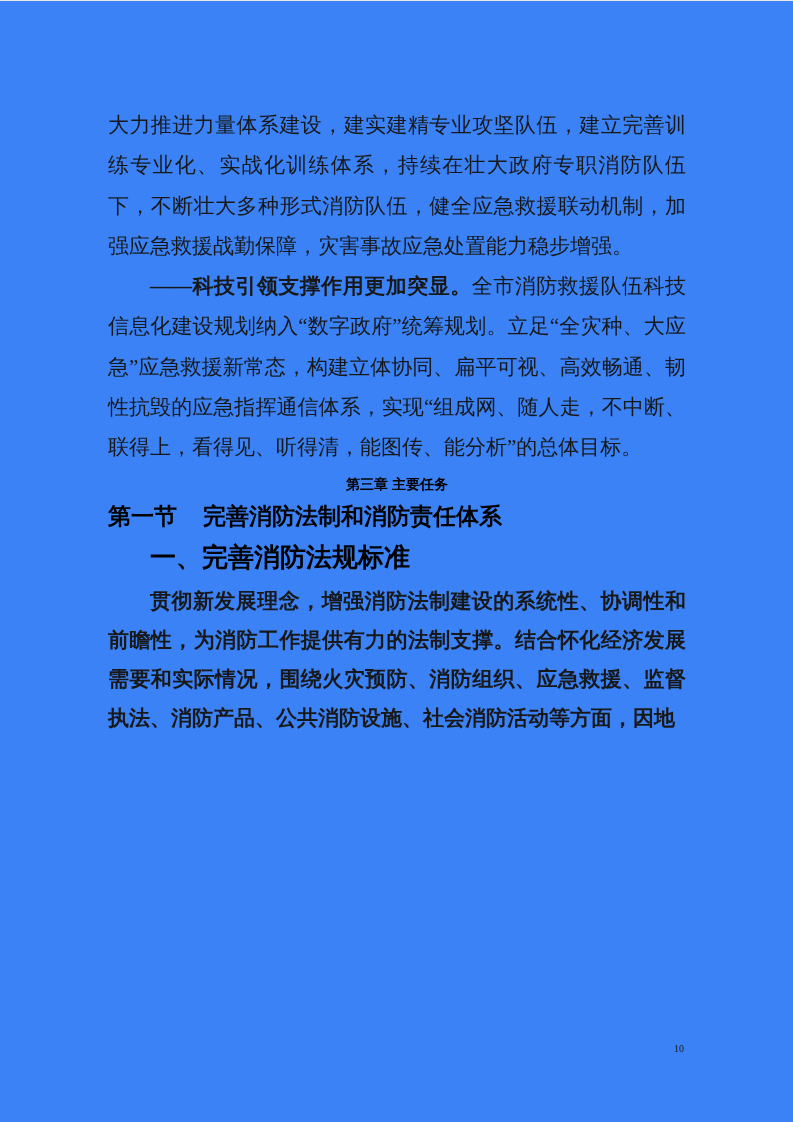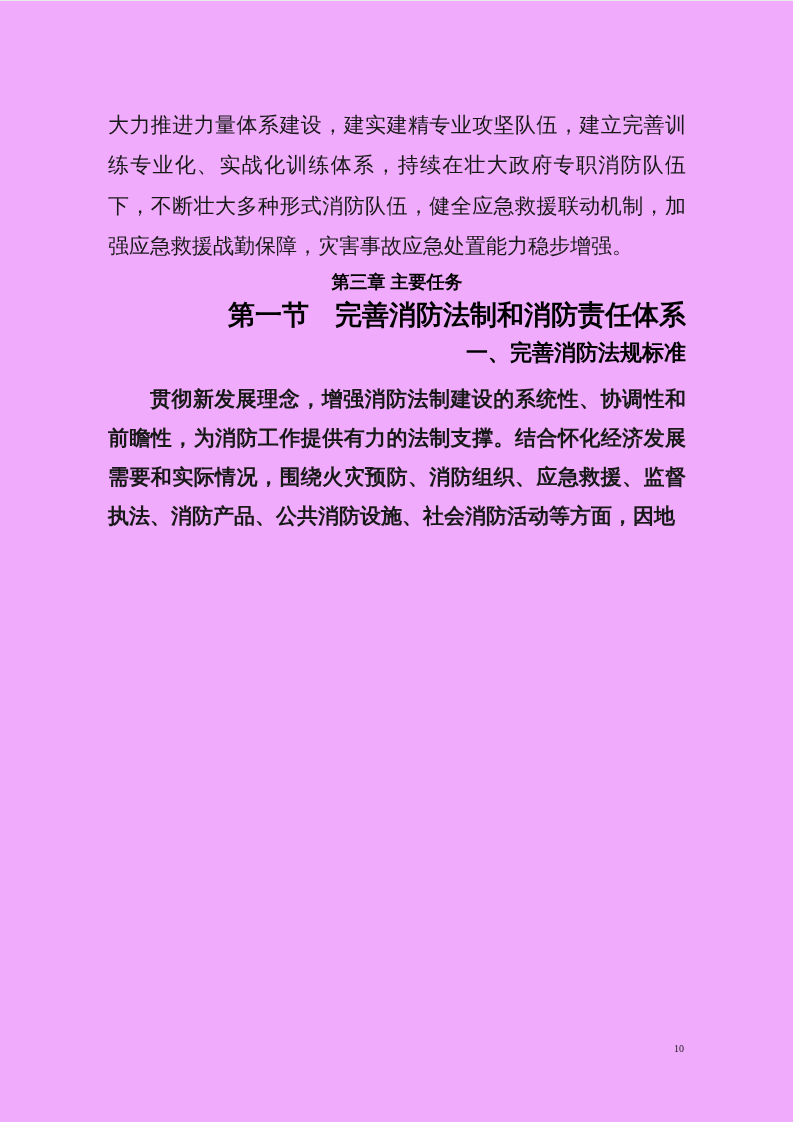--- a/index.html
+++ b/index.html
@@ -4,21 +4,21 @@
 <style>
   html, body {
     margin: 0;
     padding: 0;
     background: #ffffff;
   }
   .page {
     position: relative;
     width: 793px;
     height: 1122px;
-    background: #f0abfc;
+    background: #3b82f6;
     overflow: hidden;
     border-top: 1px solid #e9e9e9;
     font-family: "Liberation Serif", "DejaVu Serif", serif;
     color: #181818;
   }
   .content {
     position: absolute;
     left: 108px;
     top: 104px;
     width: 578px;
@@ -34,46 +34,46 @@
   .para.indent {
     text-indent: 42px;
   }
   .bold-run {
     font-weight: bold;
   }
   .chapter {
     margin: 0;
     font-family: "Liberation Sans", "DejaVu Sans", sans-serif;
     font-weight: bold;
-    font-size: 18px;
+    font-size: 14px;
     line-height: 32px;
     text-align: center;
     color: #000000;
   }
   .section {
     margin: 0;
     font-family: "Liberation Serif", "DejaVu Serif", serif;
     font-weight: bold;
-    font-size: 27px;
+    font-size: 23px;
     line-height: 34px;
-    text-align: right;
+    text-align: left;
     color: #000000;
   }
   .section .section-gap {
     display: inline-block;
     width: 26px;
   }
   .subsection {
     margin: 6px 0 0 0;
-    font-family: Liberation Mono, monospace;
+    font-family: Liberation Sans, sans-serif;
     font-weight: bold;
-    font-size: 22px;
+    font-size: 26px;
     line-height: 34px;
     text-indent: 42px;
-    text-align: right;
+    text-align: left;
     color: #000000;
   }
   
   .subsection ~ .para {
     margin-top: 8px;
     line-height: 39px;
     font-weight: bold;
   }
   .page-number {
     position: absolute;
@@ -84,19 +84,20 @@
     color: #1a1a1a;
     font-family: "Liberation Serif", "DejaVu Serif", serif;
   }
 </style>
 </head>
 <body>
 
 <div class="page">
   <div class="content" id="doc-content">
       <p class="para"><span class="text-run">大力推进力量体系建设，建实建精专业攻坚队伍，建立完善训练专业化、实战化训练体系，持续在壮大政府专职消防队伍下，不断壮大多种形式消防队伍，健全应急救援联动机制，加强应急救援战勤保障，灾害事故应急处置能力稳步增强。</span></p>
+      <p class="para indent"><span class="bold-run">——科技引领支撑作用更加突显。</span><span class="text-run">全市消防救援队伍科技信息化建设规划纳入“数字政府”统筹规划。立足“全灾种、大应急”应急救援新常态，构建立体协同、扁平可视、高效畅通、韧性抗毁的应急指挥通信体系，实现“组成网、随人走，不中断、联得上，看得见、听得清，能图传、能分析”的总体目标。</span></p>
       <h2 class="chapter">第三章 主要任务</h2>
       <h3 class="section"><span>第一节</span><span class="section-gap"></span><span>完善消防法制和消防责任体系</span></h3>
       <h4 class="subsection">一、完善消防法规标准</h4>
       <p class="para indent"><span class="text-run">贯彻新发展理念，增强消防法制建设的系统性、协调性和前瞻性，为消防工作提供有力的法制支撑。结合怀化经济发展需要和实际情况，围绕火灾预防、消防组织、应急救援、监督执法、消防产品、公共消防设施、社会消防活动等方面，因地</span></p>
     </div>
   <div class="page-number">10</div>
 </div>
 
 </body></html>

